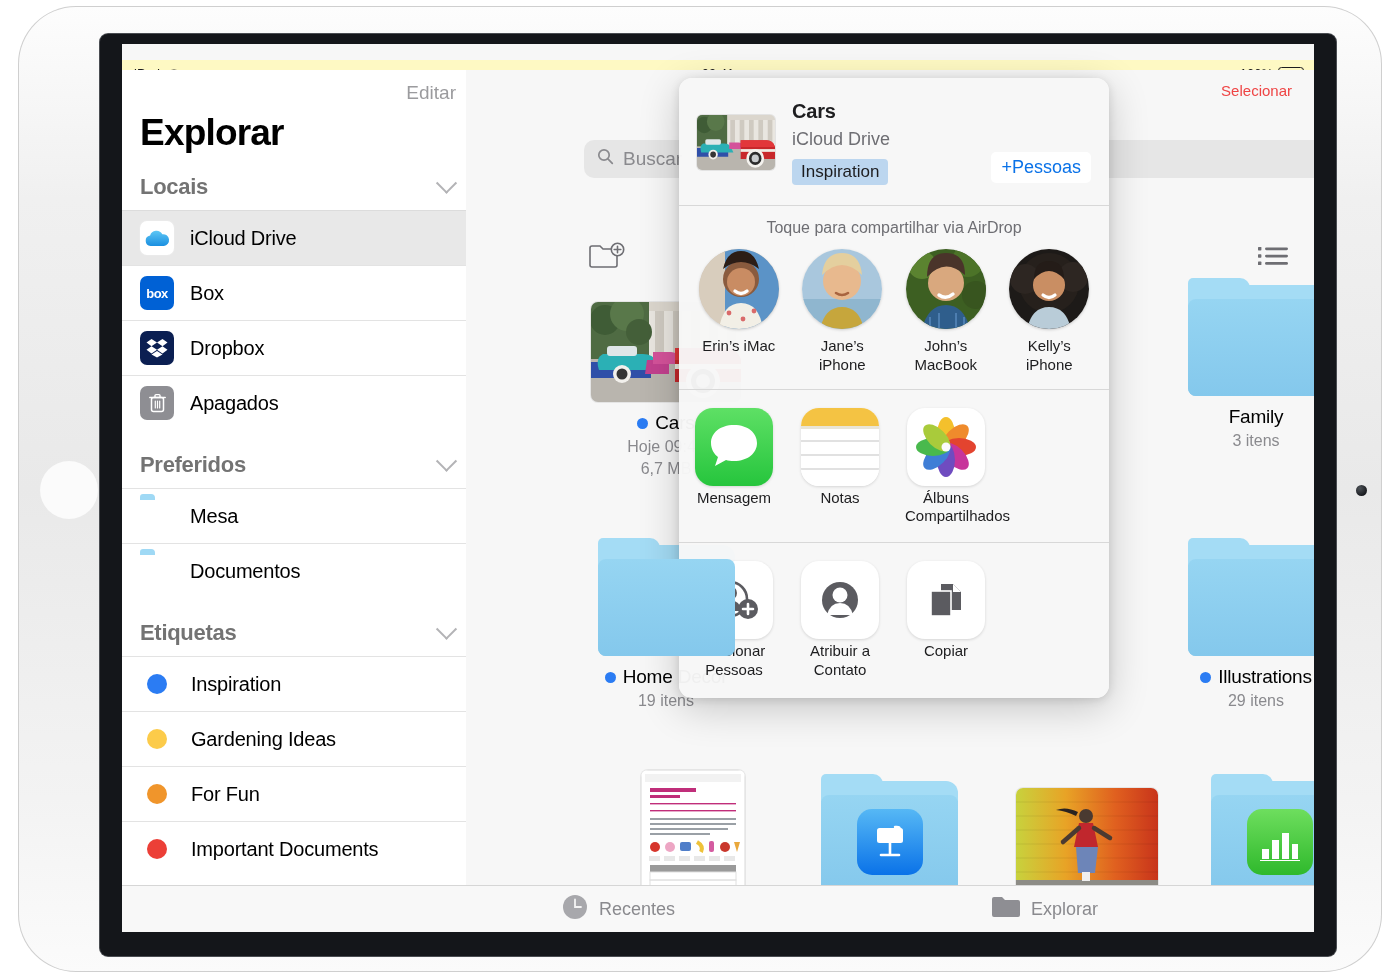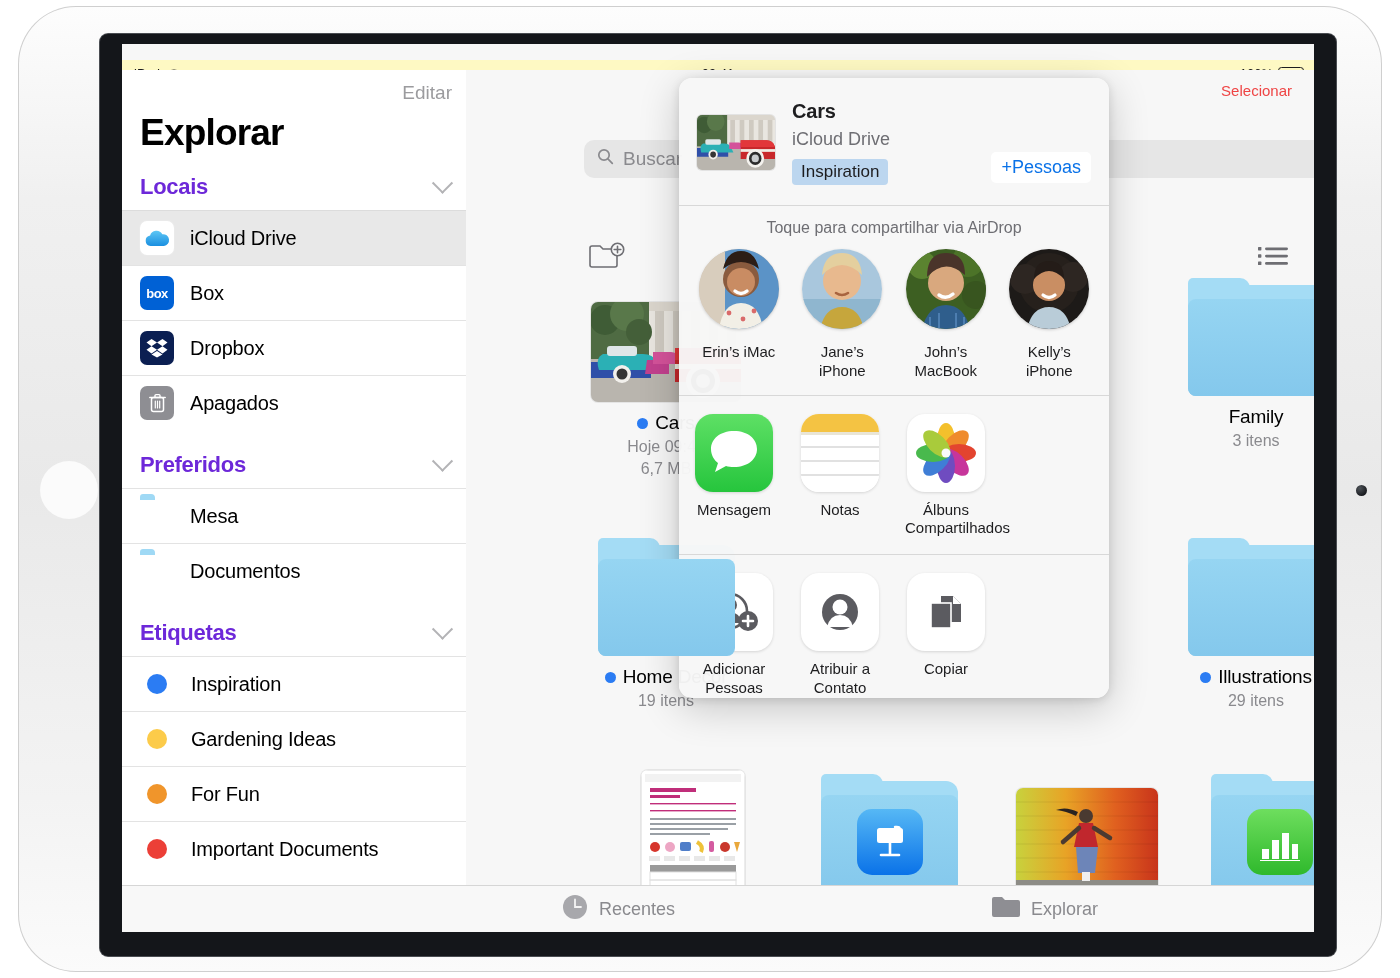--- a/index.html
+++ b/index.html
@@ -74,35 +74,35 @@
   .battery-cap {
     position: absolute; right: -3.5px; top: 3.5px;
     width: 2.2px; height: 5px; background: #1d1d1f; border-radius: 0 2px 2px 0;
   }
 
   
   #sidebar {
     position: absolute; left: 0; top: 26px;
     width: 355px; height: 815px;
     background: #ffffff;
-    border-right: 5px solid #14532d;
+    border-right: 1px solid #14532d;
     overflow: hidden;
   }
   #sidebar-edit {
     text-align: right; font-size: 19px; color: #9b9b9e;
     padding: 12px 20px 4px 0;
   }
   #sidebar-title {
     font-size: 37px; font-weight: bold; color: #000;
     letter-spacing: -0.8px; padding: 4px 0 10px 18px;
   }
   .sb-section {
     display: flex; align-items: center; justify-content: space-between;
     padding: 10px 22px 10px 18px;
-    font-size: 22px; font-weight: bold; color: #6d28d9;
+    font-size: 22px; font-weight: bold; color: #737373;
     letter-spacing: -0.3px;
   }
   .chev {
     width: 15px; height: 15px; border-right: 2.4px solid #b3b3b6;
     border-bottom: 2.4px solid #b3b3b6; transform: rotate(45deg) translate(-3px,-3px);
   }
   .sb-row {
     display: flex; align-items: center; gap: 16px;
     height: 55px; padding-left: 18px;
     border-top: 1px solid #e3e3e3;
@@ -243,31 +243,31 @@
 
   #ss-airdrop { border-bottom: 1px solid #d8d8d8; padding: 13px 0 14px 0; }
   #ss-airdrop-hint { text-align: center; font-size: 16px; color: #6e6e73; margin-bottom: 12px; }
   .row-4 { display: flex; justify-content: space-around; padding: 0 8px; }
   .ad-person { width: 92px; text-align: center; }
   .ad-avatar {
     width: 80px; height: 80px; border-radius: 50%; margin: 0 auto;
     overflow: hidden; position: relative;
     box-shadow: 0 1px 3px rgba(0,0,0,0.18);
   }
-  .ad-label { font-size: 15px; color: #1d1d1f; margin-top: 14px; line-height: 1.25; }
+  .ad-label { font-size: 15px; color: #1d1d1f; margin-top: 8px; line-height: 1.25; }
 
   #ss-apps { border-bottom: 1px solid #d8d8d8; padding: 18px 0 16px 14px; overflow: hidden; }
   .apps-strip { display: flex; gap: 24px; }
   .app-item { width: 82px; text-align: center; flex: none; }
   .app-icon {
     width: 78px; height: 78px; border-radius: 18px; margin: 0 auto;
     position: relative; overflow: hidden;
     box-shadow: 0 1px 3px rgba(0,0,0,0.14);
   }
-  .app-label { font-size: 15px; color: #1d1d1f; margin-top: 9px; line-height: 1.25; }
+  .app-label { font-size: 15px; color: #1d1d1f; margin-top: 3px; line-height: 1.25; }
 
   #ss-actions { padding: 18px 0 18px 14px; overflow: hidden; }
   .act-icon {
     width: 78px; height: 78px; border-radius: 18px; margin: 0 auto;
     background: #fff; box-shadow: 0 1px 3px rgba(0,0,0,0.14);
     display: flex; align-items: center; justify-content: center;
   }
 </style>
 </head>
 <body>

